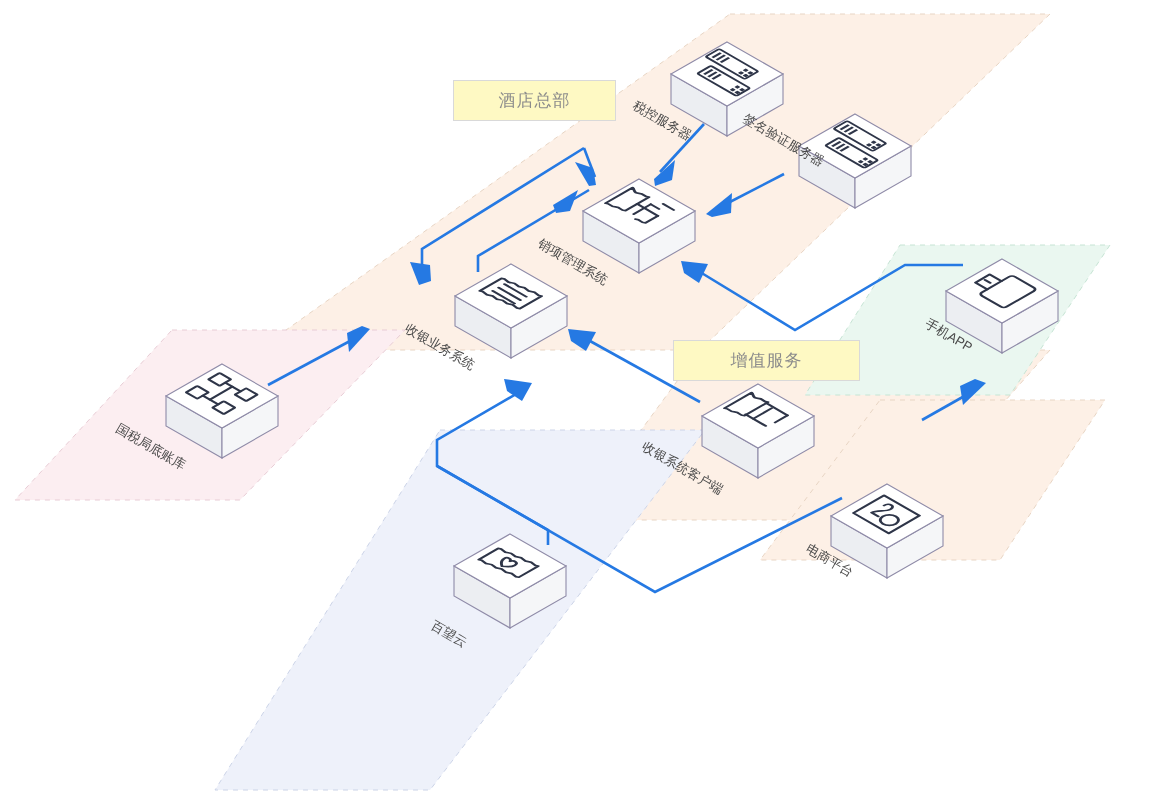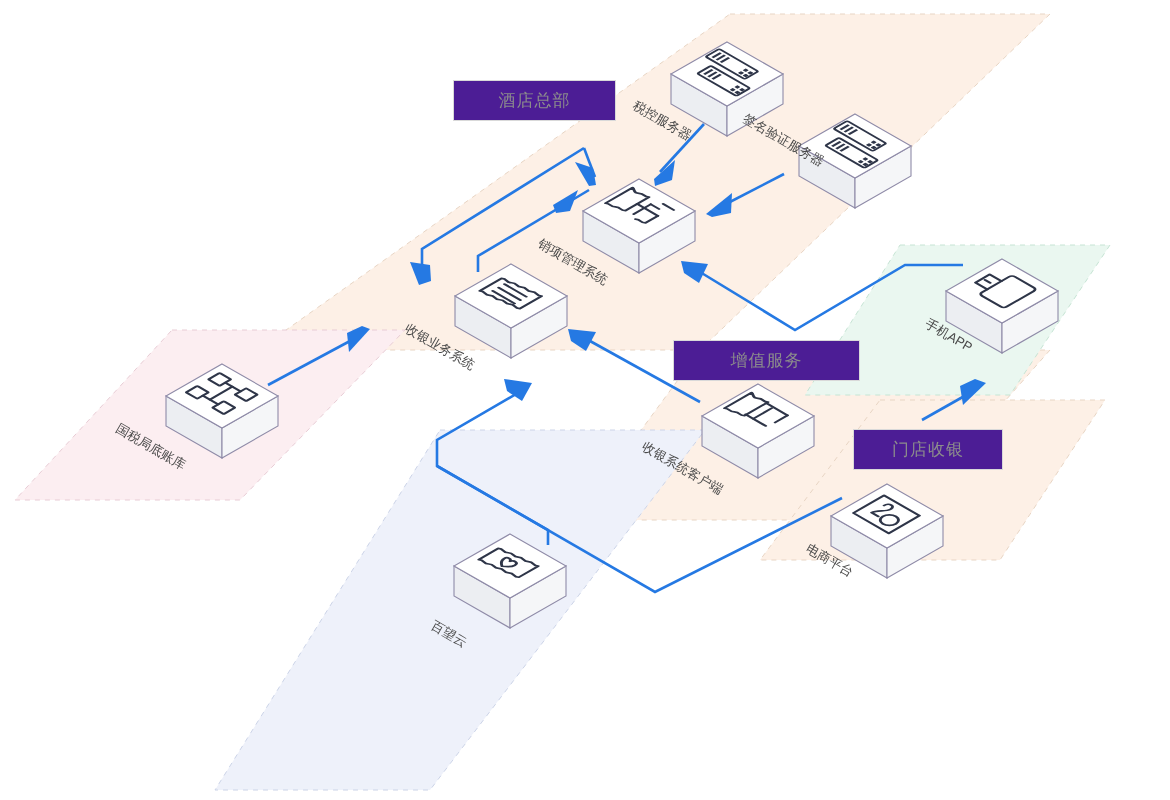--- a/index.html
+++ b/index.html
@@ -53,21 +53,21 @@
   .node-caption {
     font-size: 13px;
     fill: #4a4a4a;
     font-family: "Liberation Sans", "DejaVu Sans", sans-serif;
     white-space: pre;
   }
 
   .callout {
     position: absolute;
     z-index: 5;
-    background: #4c1d95;
+    background: #fef9c3;
     border: 1px solid #d9d9d9;
     color: #8c8c8c;
     font-size: 17px;
     line-height: 1;
     display: flex;
     align-items: center;
     justify-content: center;
     letter-spacing: 1px;
     font-family: "Liberation Sans", "DejaVu Sans", sans-serif;
   }
@@ -316,17 +316,14 @@
   </svg>
 
   <div class="callout" style="left:453px; top:80px; width:163px; height:41px;">
     <span>酒店总部</span>
   </div>
 
   <div class="callout" style="left:673px; top:340px; width:187px; height:41px;">
     <span>增值服务</span>
   </div>
 
-  <div class="callout" style="left:853px; top:429px; width:150px; height:41px;">
-    <span>门店收银</span>
-  </div>
 
 </div>
 
 </body></html>

